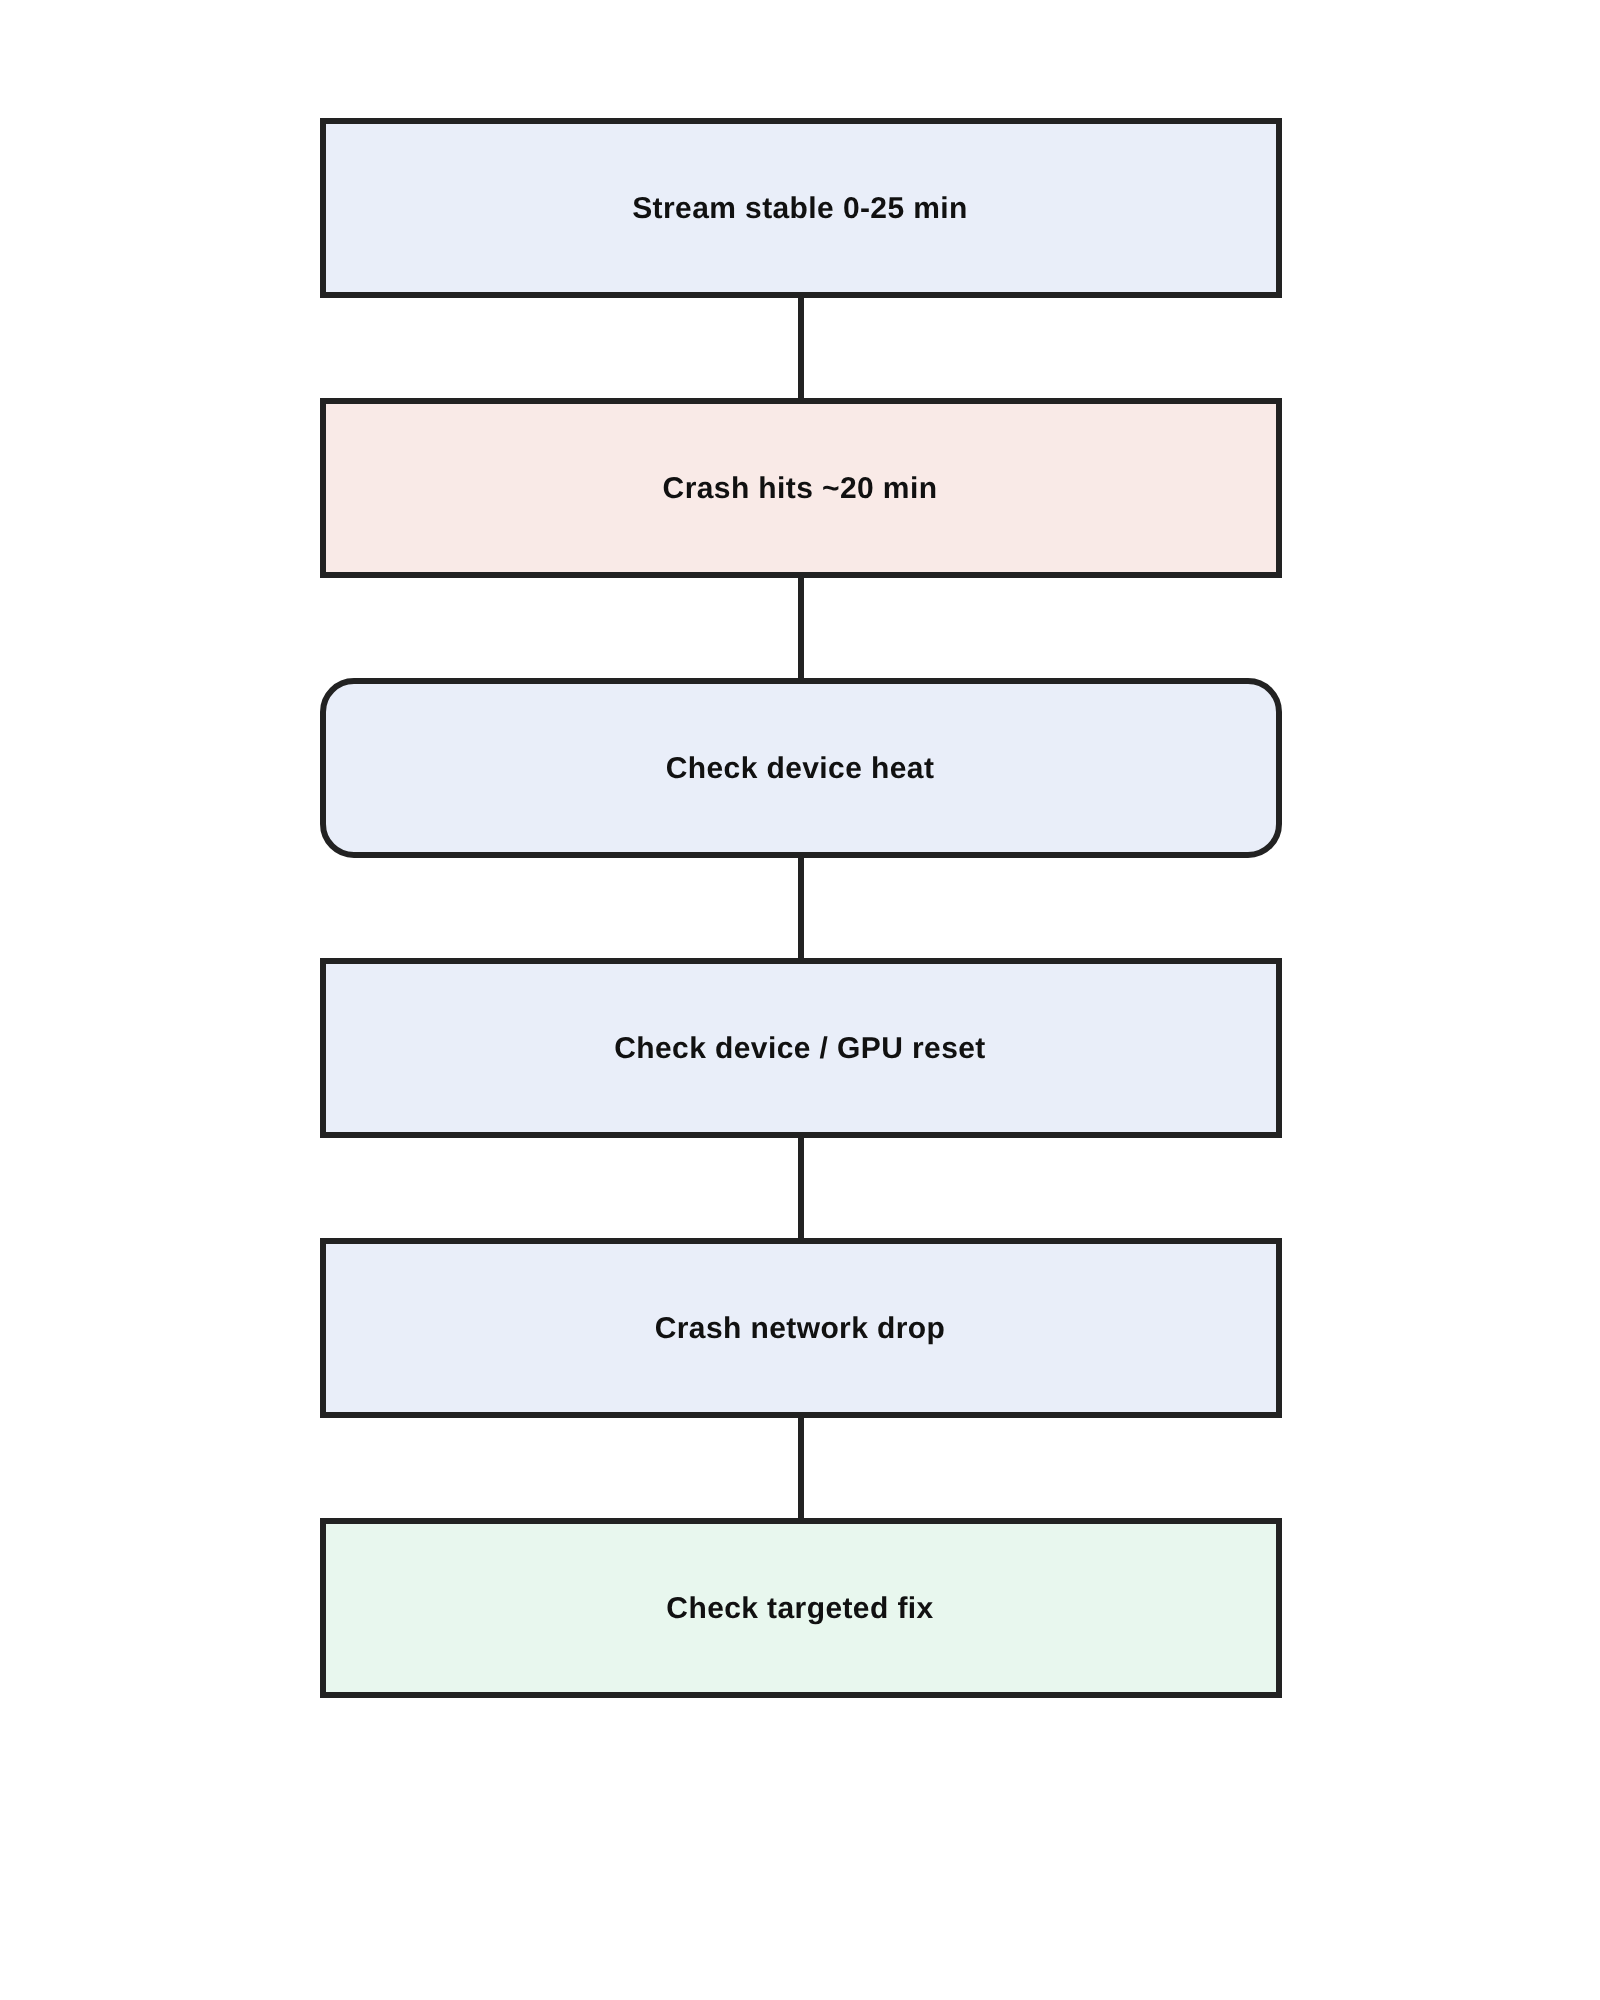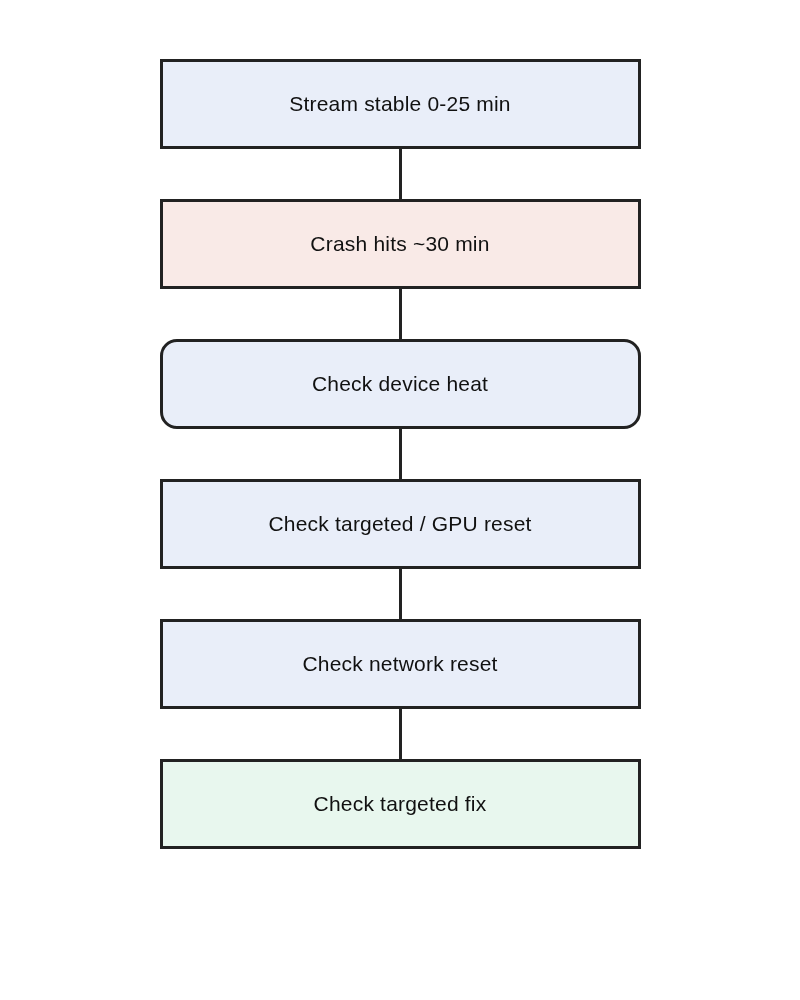--- a/index.html
+++ b/index.html
@@ -31,22 +31,22 @@
   .node {
     width: 481px;
     height: 90px;
     border: 3px solid var(--border);
     display: flex;
     align-items: center;
     justify-content: center;
     flex: 0 0 auto;
   }
   .node-label {
-    font-weight: normal;
-    font-size: 21px;
+    font-weight: bold;
+    font-size: 15px;
     color: var(--text);
     text-align: center;
     letter-spacing: 0.2px;
   }
   .connector {
     width: 3px;
     height: 50px;
     background: var(--connector);
     flex: 0 0 auto;
   }
@@ -56,39 +56,39 @@
 
 <div class="canvas">
 
   <div class="node" style="background-color: rgb(233, 238, 249);">
     <span class="node-label">Stream stable 0-25 min</span>
   </div>
 
   <div class="connector"></div>
 
   <div class="node" style="background-color: rgb(249, 234, 231);">
-    <span class="node-label">Crash hits ~30 min</span>
+    <span class="node-label">Crash hits ~20 min</span>
   </div>
 
   <div class="connector"></div>
 
   <div class="node" style="background-color: rgb(233, 238, 249); border-radius: 17px;">
     <span class="node-label">Check device heat</span>
   </div>
 
   <div class="connector"></div>
 
   <div class="node" style="background-color: rgb(233, 238, 249);">
-    <span class="node-label">Check targeted / GPU reset</span>
+    <span class="node-label">Check device / GPU reset</span>
   </div>
 
   <div class="connector"></div>
 
   <div class="node" style="background-color: rgb(233, 238, 249);">
-    <span class="node-label">Check network reset</span>
+    <span class="node-label">Crash network drop</span>
   </div>
 
   <div class="connector"></div>
 
   <div class="node" style="background-color: rgb(232, 247, 238);">
     <span class="node-label">Check targeted fix</span>
   </div>
 
 </div>
 

